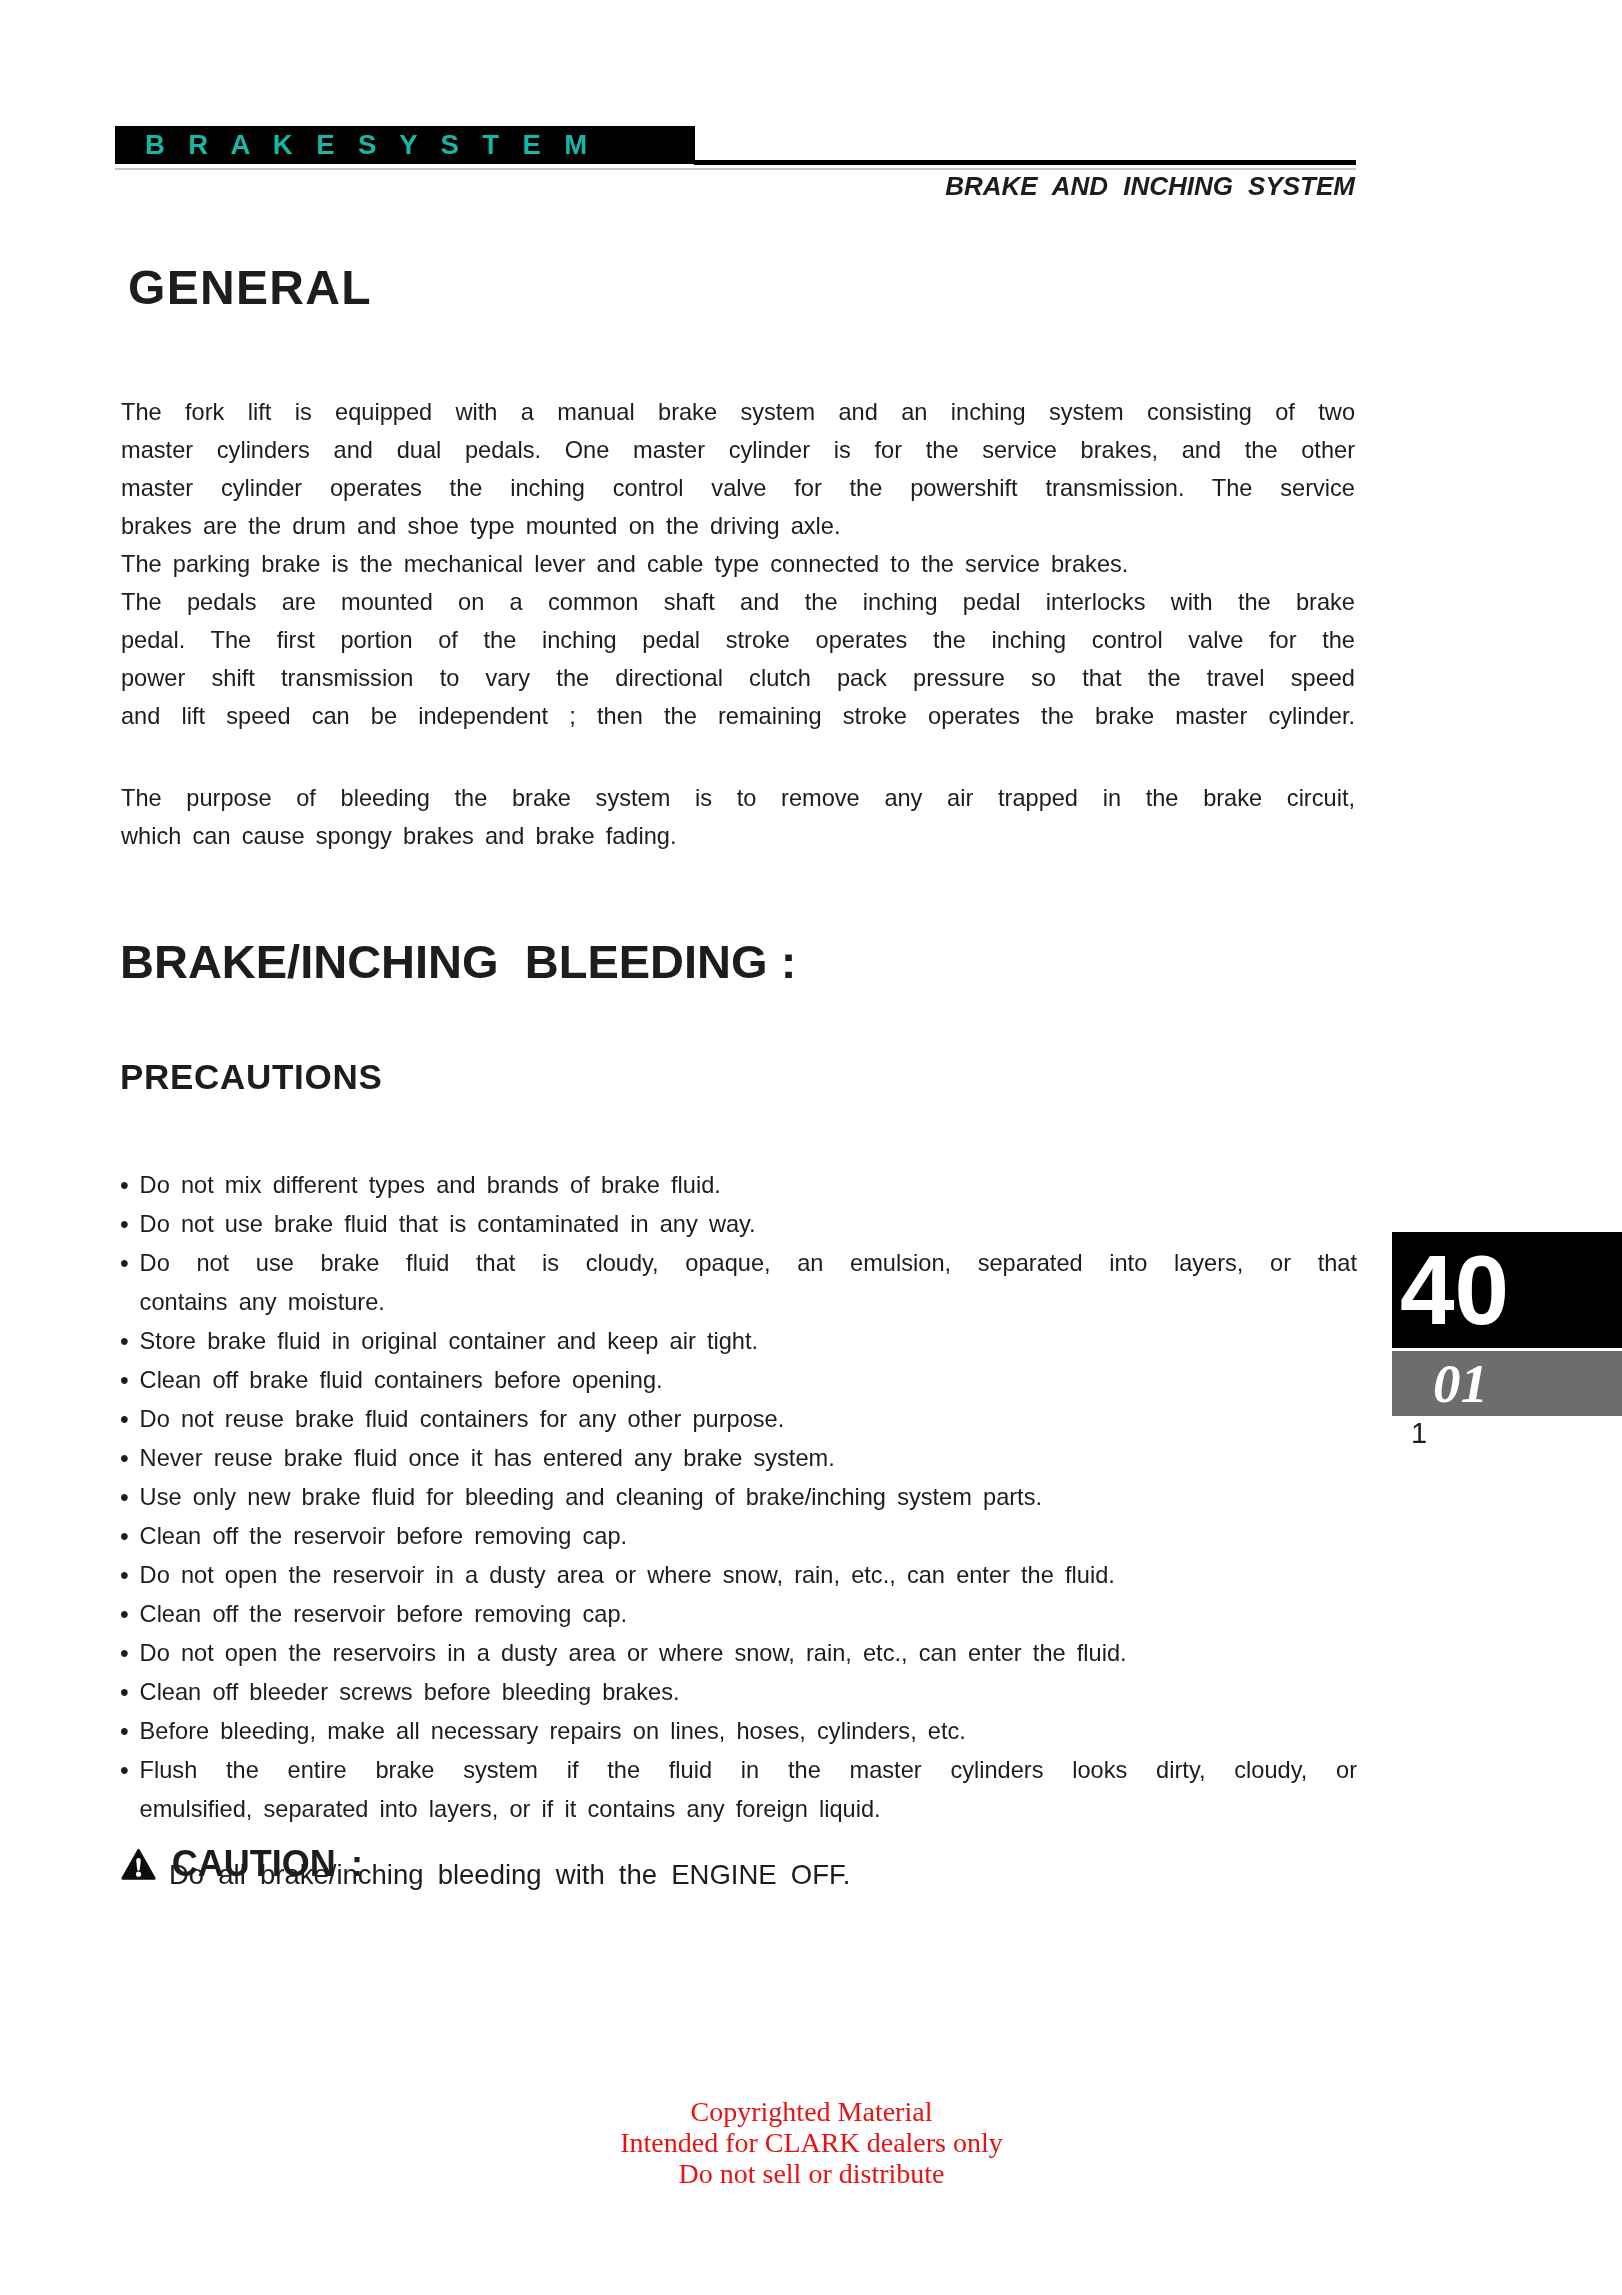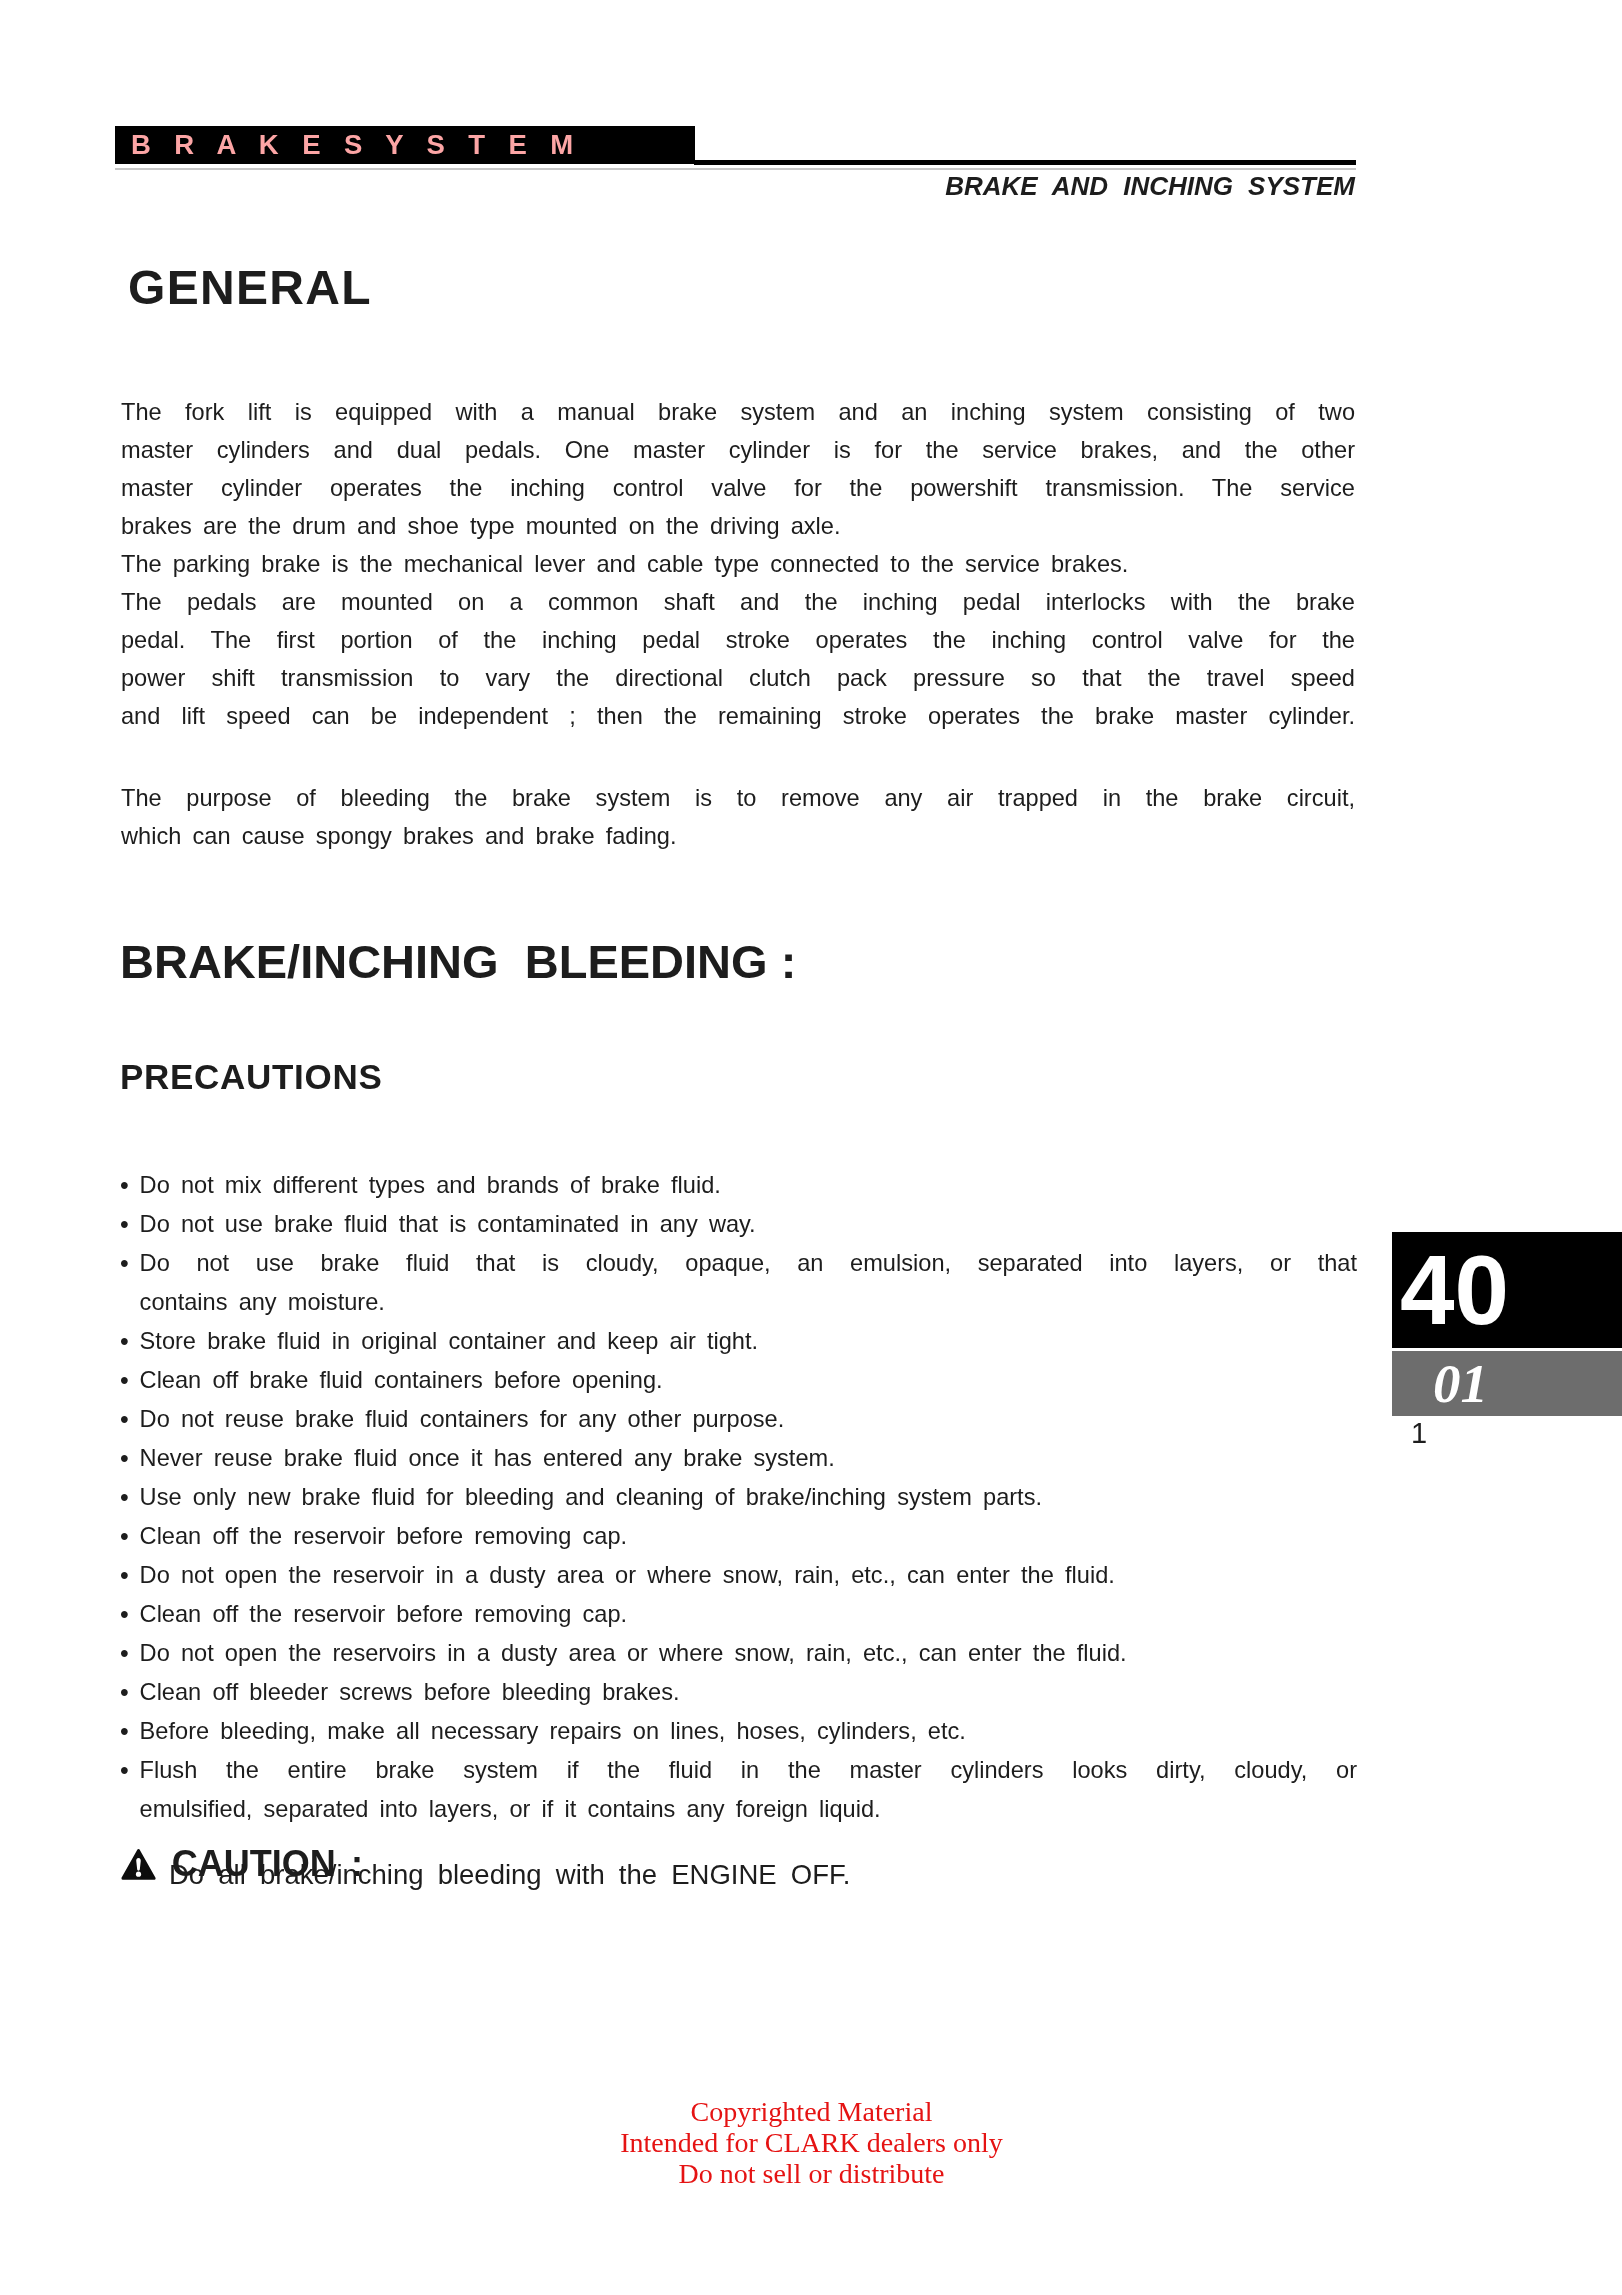--- a/index.html
+++ b/index.html
@@ -6,22 +6,22 @@
   .page{
     position:relative;width:1623px;height:2295px;background:#ffffff;
     font-family:"Liberation Sans",sans-serif;color:#1d1d1d;overflow:hidden;
   }
   
   .header-bar{
     position:absolute;left:115px;top:126px;width:580px;height:38px;
     background:#000;display:flex;align-items:center;
   }
   .header-bar-title{
-    color:#fca5a5;font-size:27.5px;font-weight:bold;letter-spacing:7.9px;
-    padding-left:16px;white-space:nowrap;
+    color:#14b8a6;font-size:27.5px;font-weight:bold;letter-spacing:7.9px;
+    padding-left:30px;white-space:nowrap;
   }
   .header-rule{position:absolute;left:694px;top:160px;width:662px;height:5.2px;background:#000;}
   .header-underline{position:absolute;left:115px;top:168px;width:1241px;height:2px;background:#c6c6c6;}
   .header-subtitle{
     position:absolute;left:654px;top:171px;width:701px;text-align:right;
     font-style:italic;font-weight:bold;font-size:26px;word-spacing:7.9px;white-space:nowrap;
   }
   
   .h1{position:absolute;left:128px;top:260px;font-size:48px;font-weight:bold;letter-spacing:1.3px;}
   .h2{position:absolute;left:120px;top:934px;font-size:47px;font-weight:bold;white-space:pre;}

